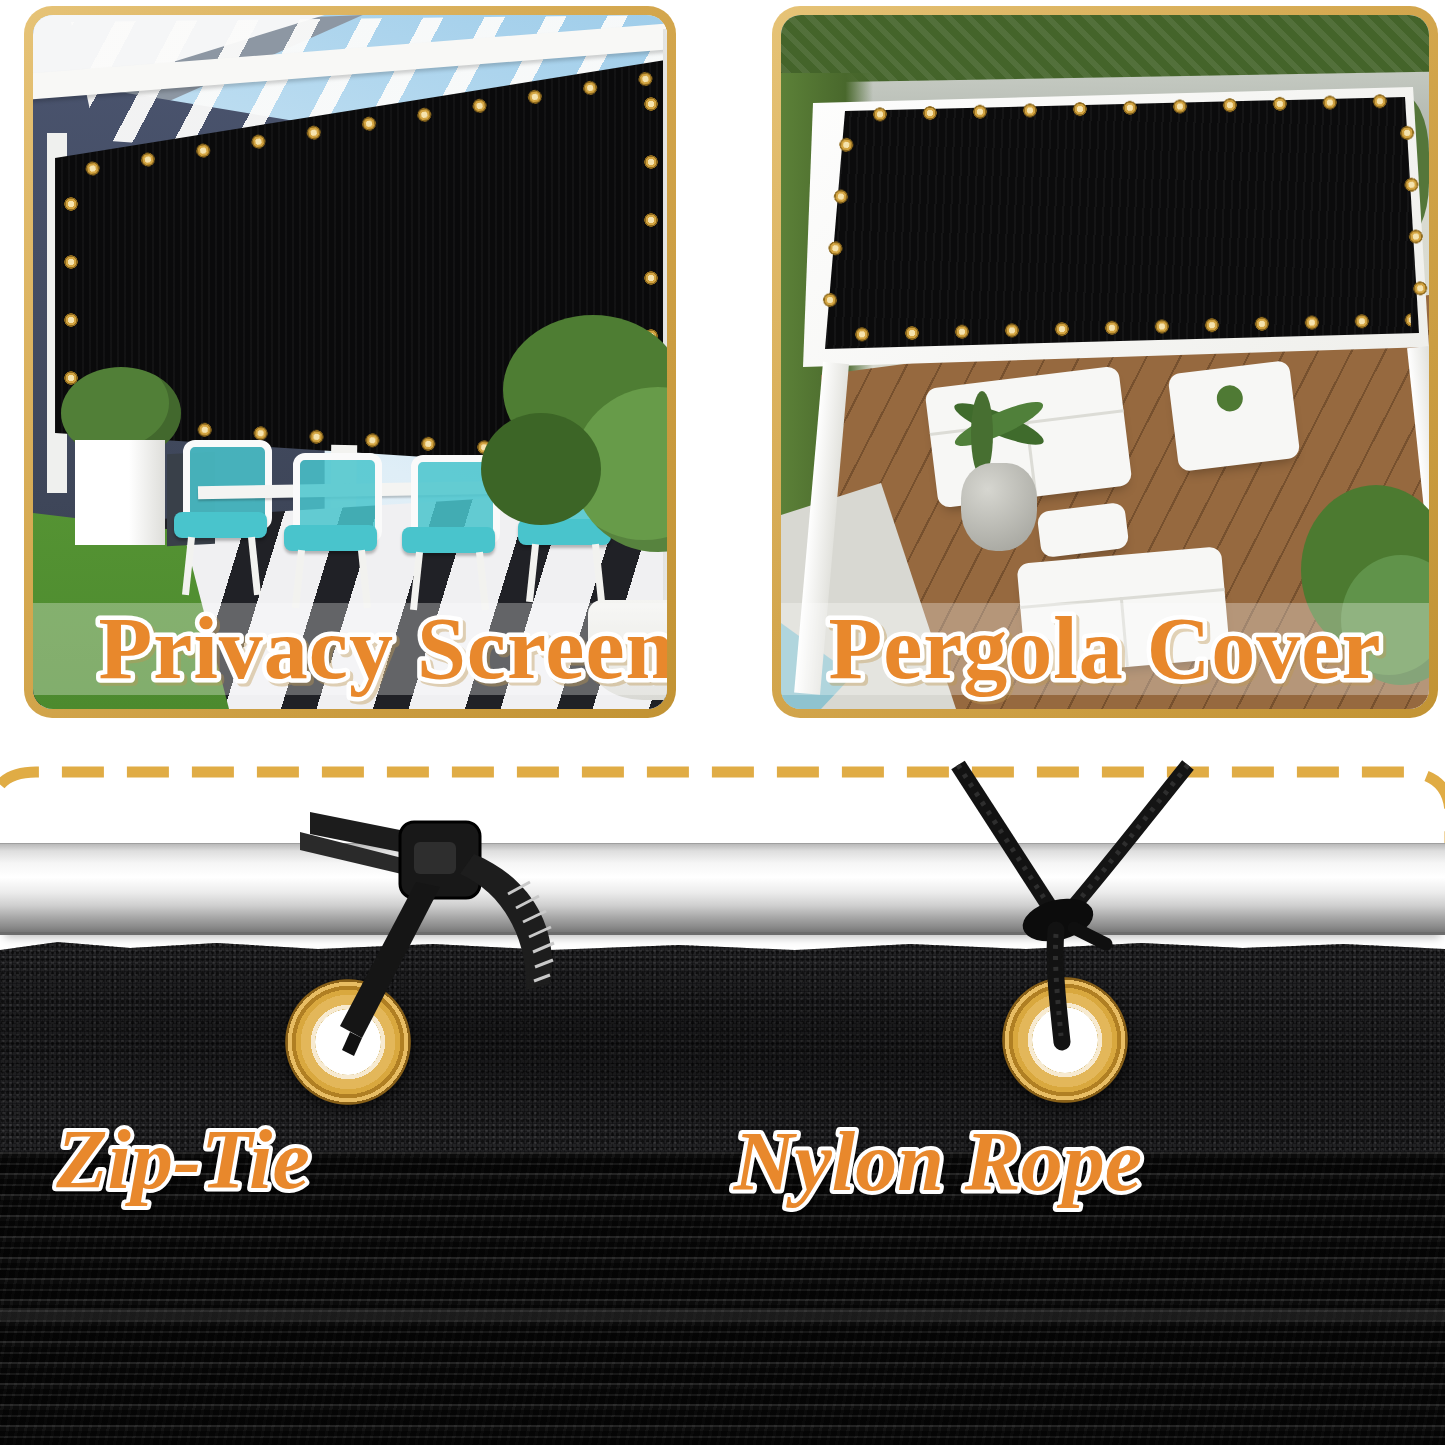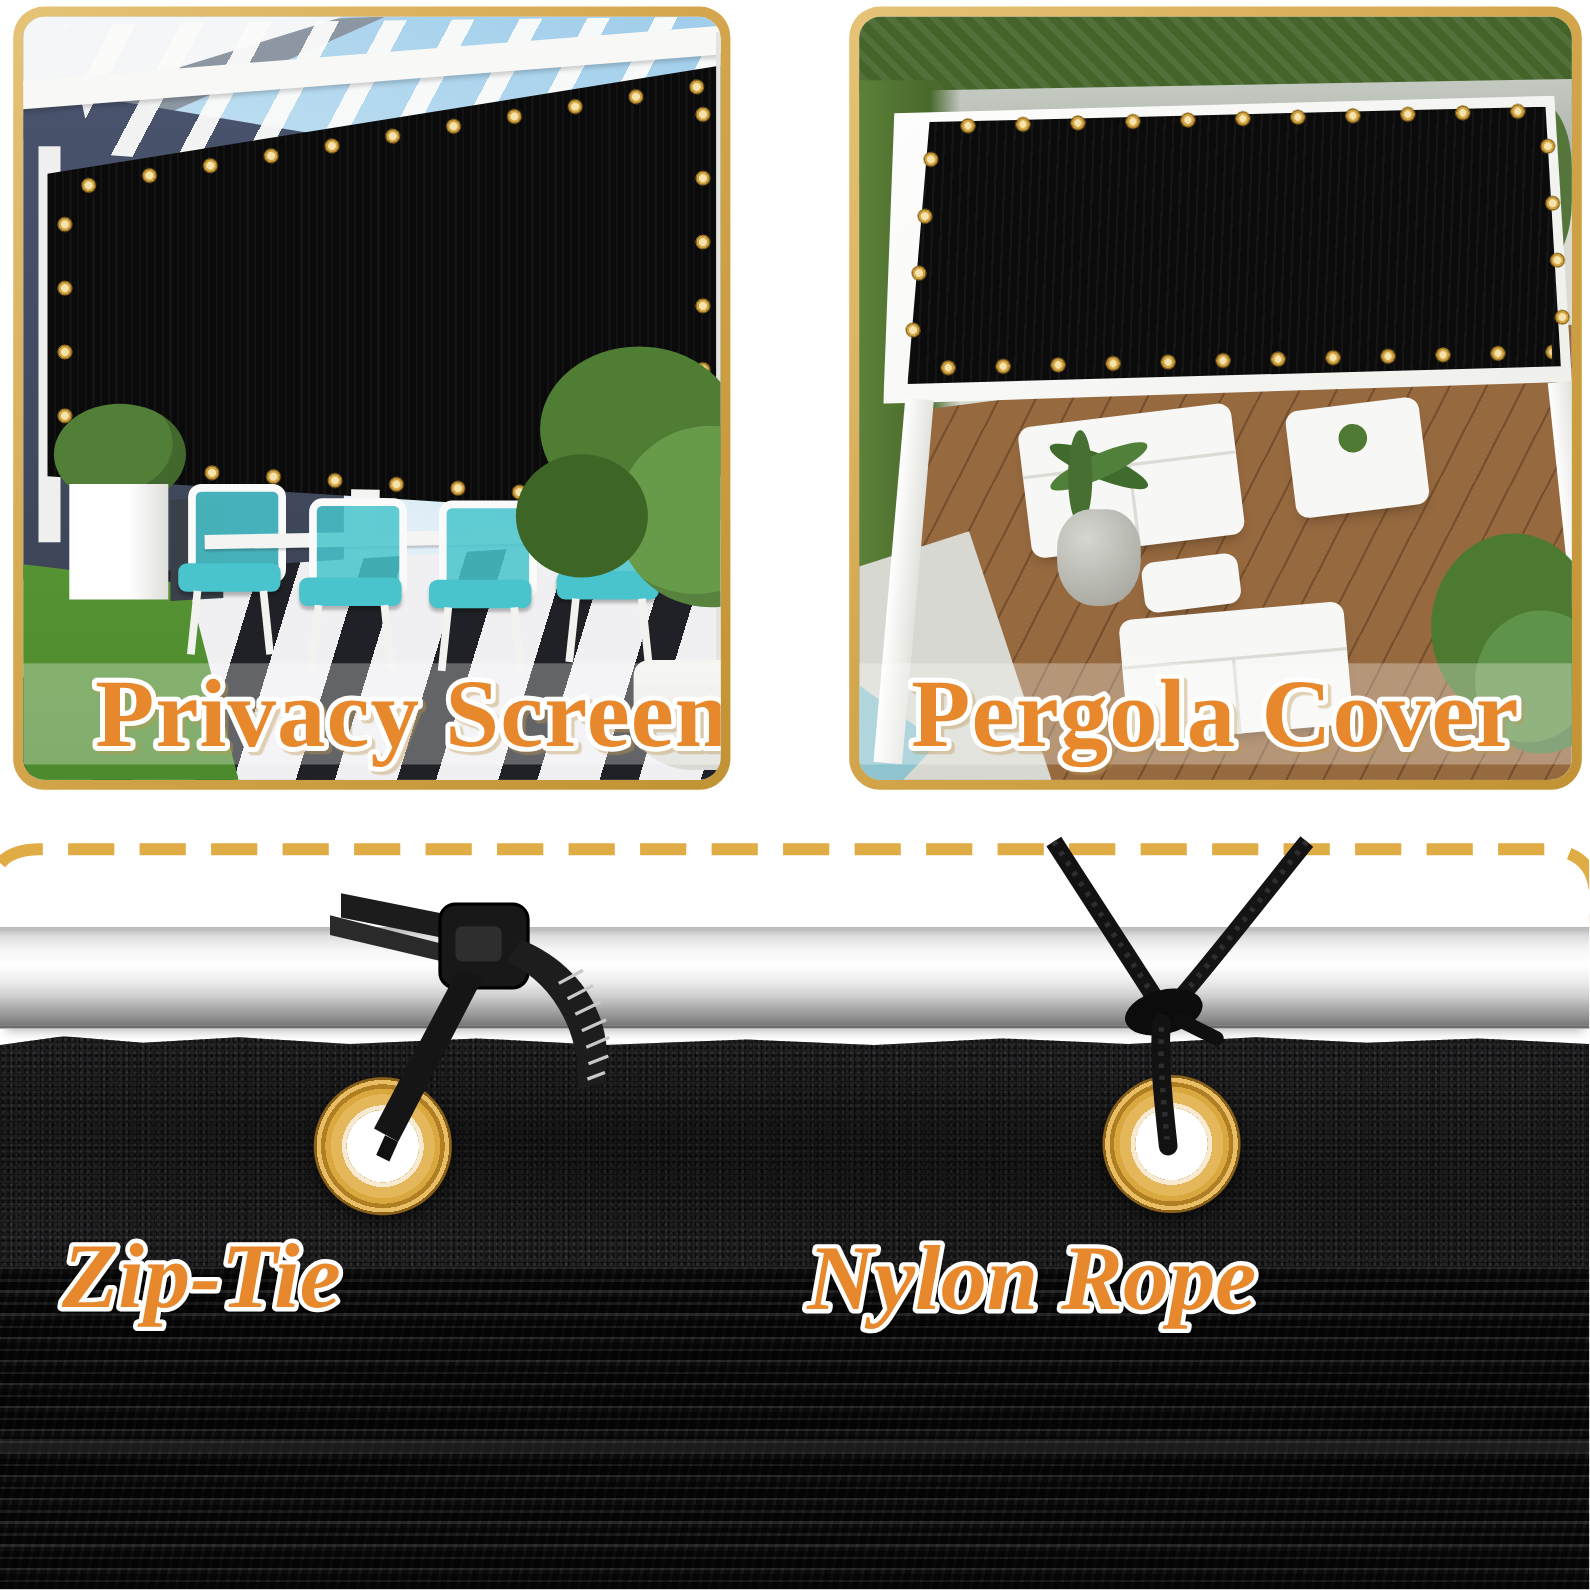--- a/index.html
+++ b/index.html
@@ -65,21 +65,21 @@
   .chair .leg1{left:12px;transform:rotate(6deg);} .chair .leg2{left:78px;transform:rotate(-6deg);}
 
   .sofa{position:absolute;background:#f7f7f5;border-radius:12px;box-shadow:0 8px 12px -6px rgba(0,0,0,.30);}
   .sofa .split{position:absolute;background:#dcdcd6;}
 </style>
 </head>
 <body>
 
 <div class="stage">
 
-  <div class="panel" style="left:12px;width:652px;">
+  <div class="panel" style="left:24px;width:652px;">
     <div class="photo">
 
       <div class="abs" style="inset:0;background:linear-gradient(200deg,#9fcdea 0%,#c2e0f2 35%,#dfeef7 60%,#eef4f7 100%);"></div>
 
       <div class="abs" style="inset:0;clip-path:polygon(0 2%,52% 0,20% 13%,0 16%);background:#8d97a3;"></div>
       <div class="abs" style="inset:0;clip-path:polygon(0 0,46% 0,0 13%);background:#f5f6f7;"></div>
 
       <div class="abs" style="inset:0;clip-path:polygon(0 9%,46% 16%,46% 100%,0 100%);background:linear-gradient(180deg,#4b5570,#3e4659 70%,#353c4d);"></div>
 
       <div class="abs" style="inset:0;clip-path:polygon(6% 1%,100% 0,100% 24%,10% 18%);background:repeating-linear-gradient(-62deg, rgba(0,0,0,0) 0 36px, #fbfbfa 36px 54px);opacity:.95;"></div>

